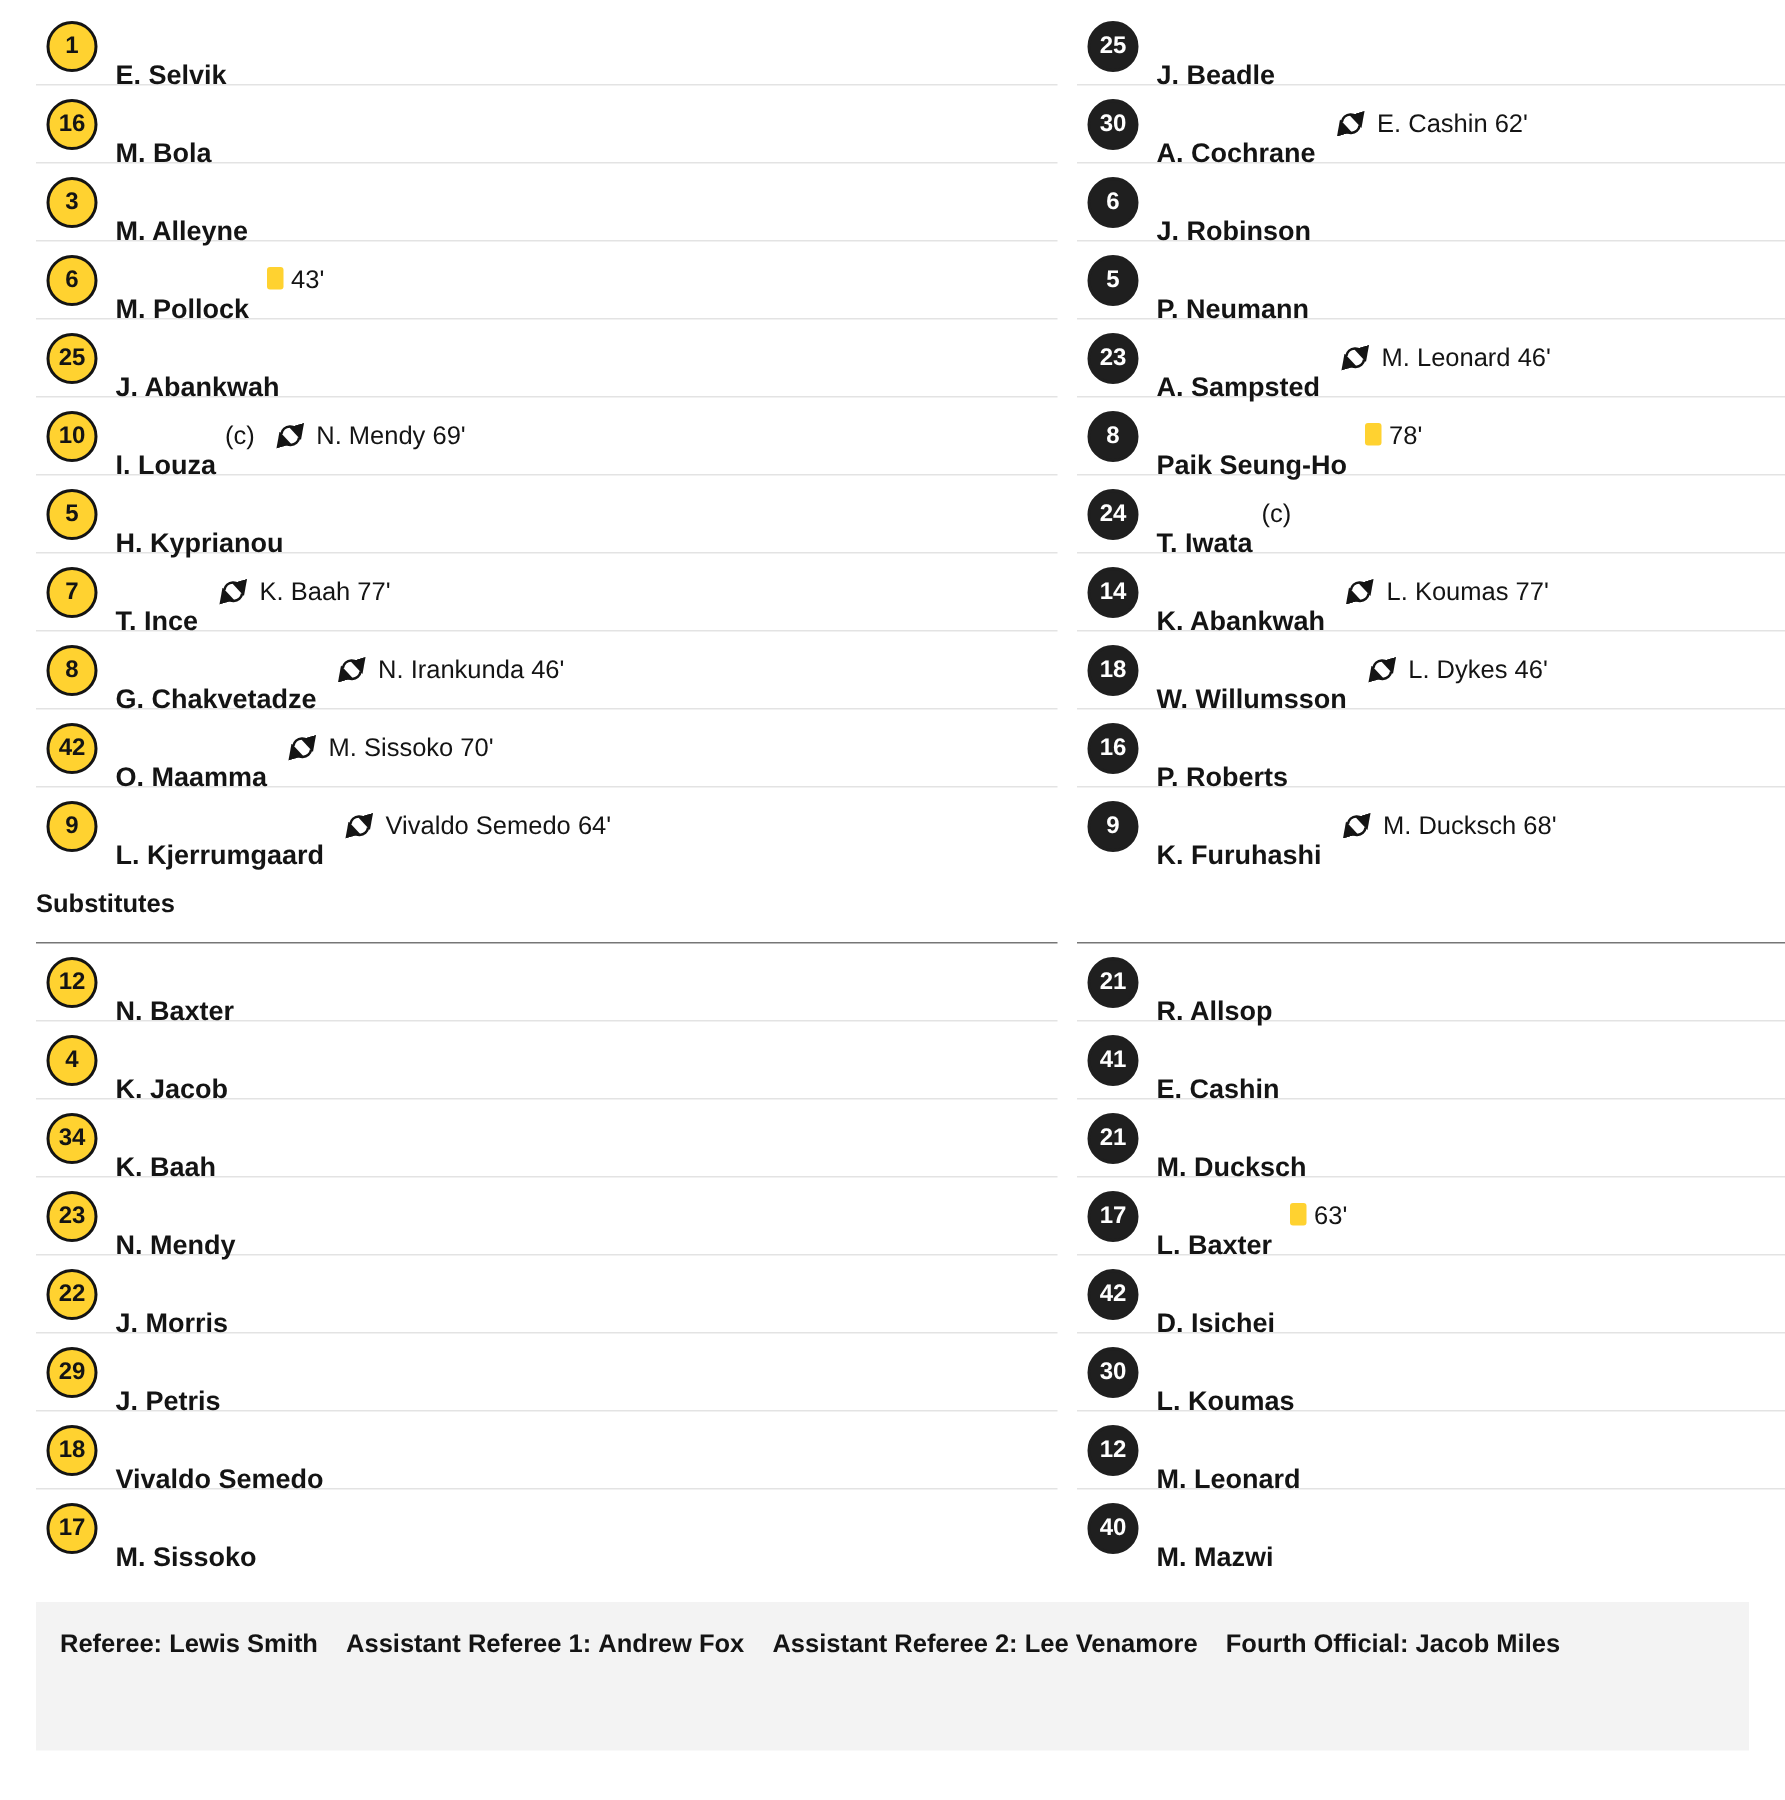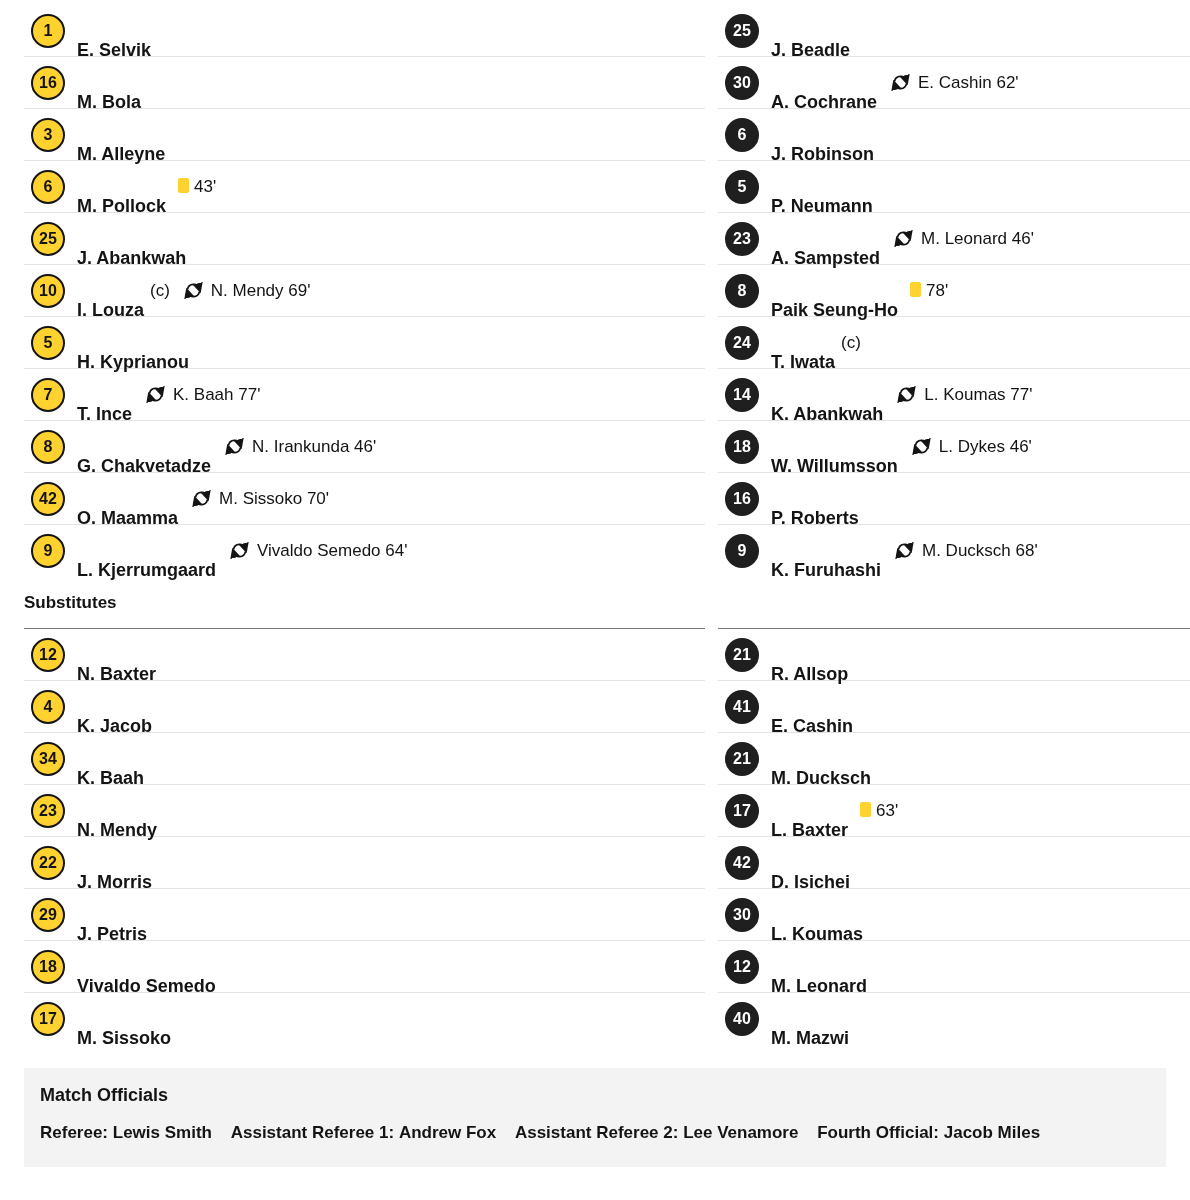--- a/index.html
+++ b/index.html
@@ -353,15 +353,14 @@
   </div>
       <div class="row">
     <span class="pill">40</span>
     <span class="pname">M. Mazwi</span>
 
   </div>
     </div>
 </div>
 
 <div class="officials">
-  <h3>Match Officials</h3>
   <div class="off-line" id="officials-line"><span class="off-entry"><span class="off-role">Referee:</span> <span class="off-name">Lewis Smith</span></span> <span class="off-entry"><span class="off-role">Assistant Referee 1:</span> <span class="off-name">Andrew Fox</span></span> <span class="off-entry"><span class="off-role">Assistant Referee 2:</span> <span class="off-name">Lee Venamore</span></span> <span class="off-entry"><span class="off-role">Fourth Official:</span> <span class="off-name">Jacob Miles</span></span> </div>
 </div>
 
 </body></html>

